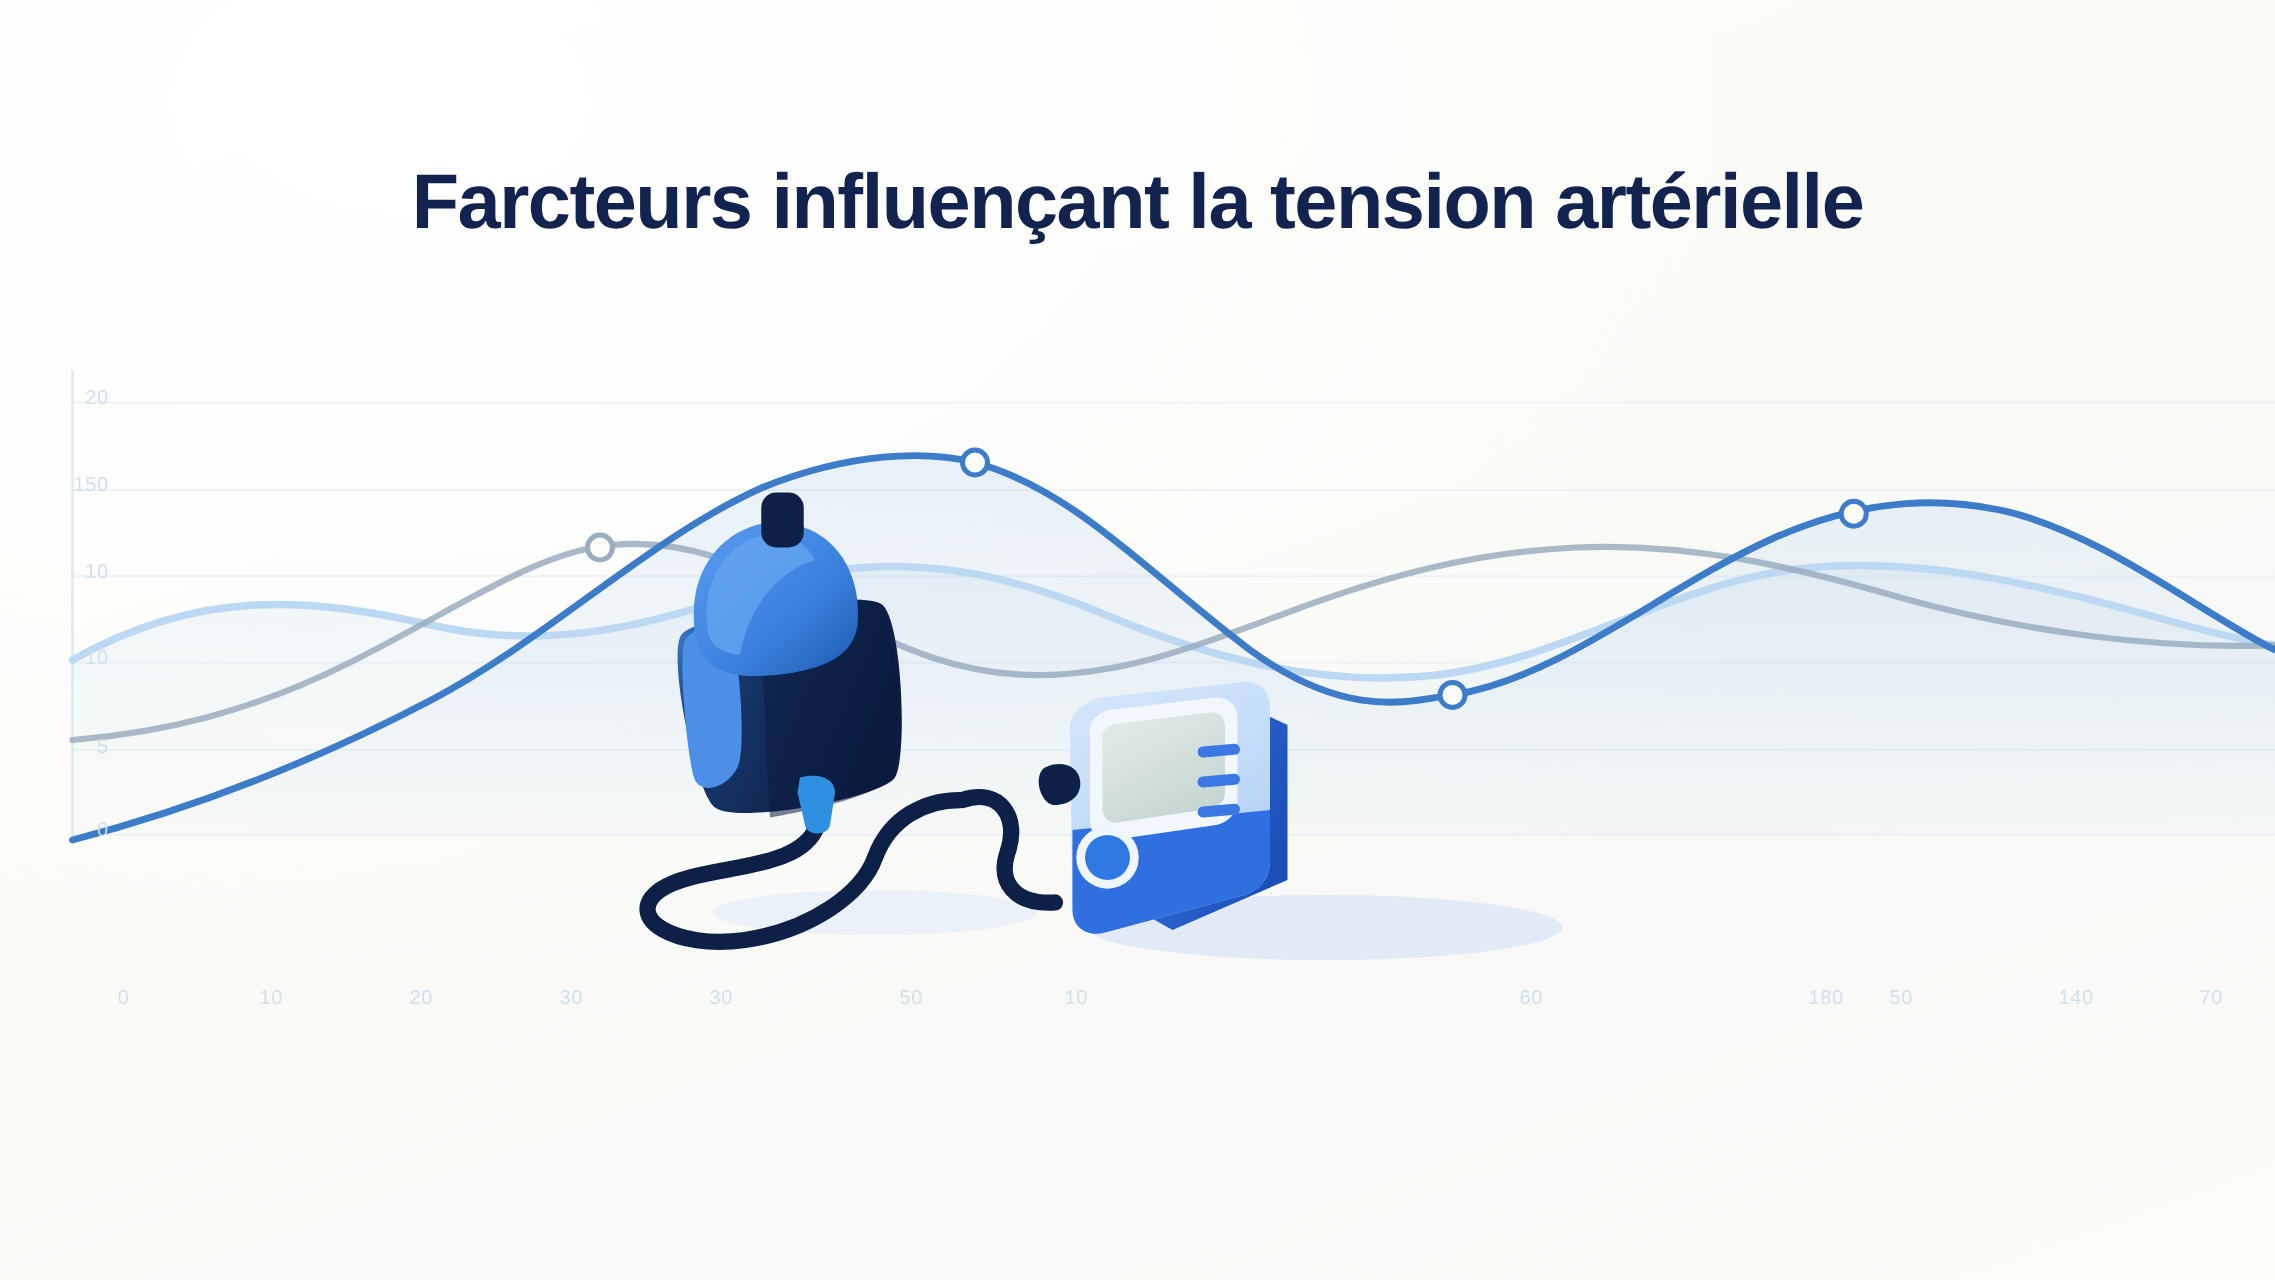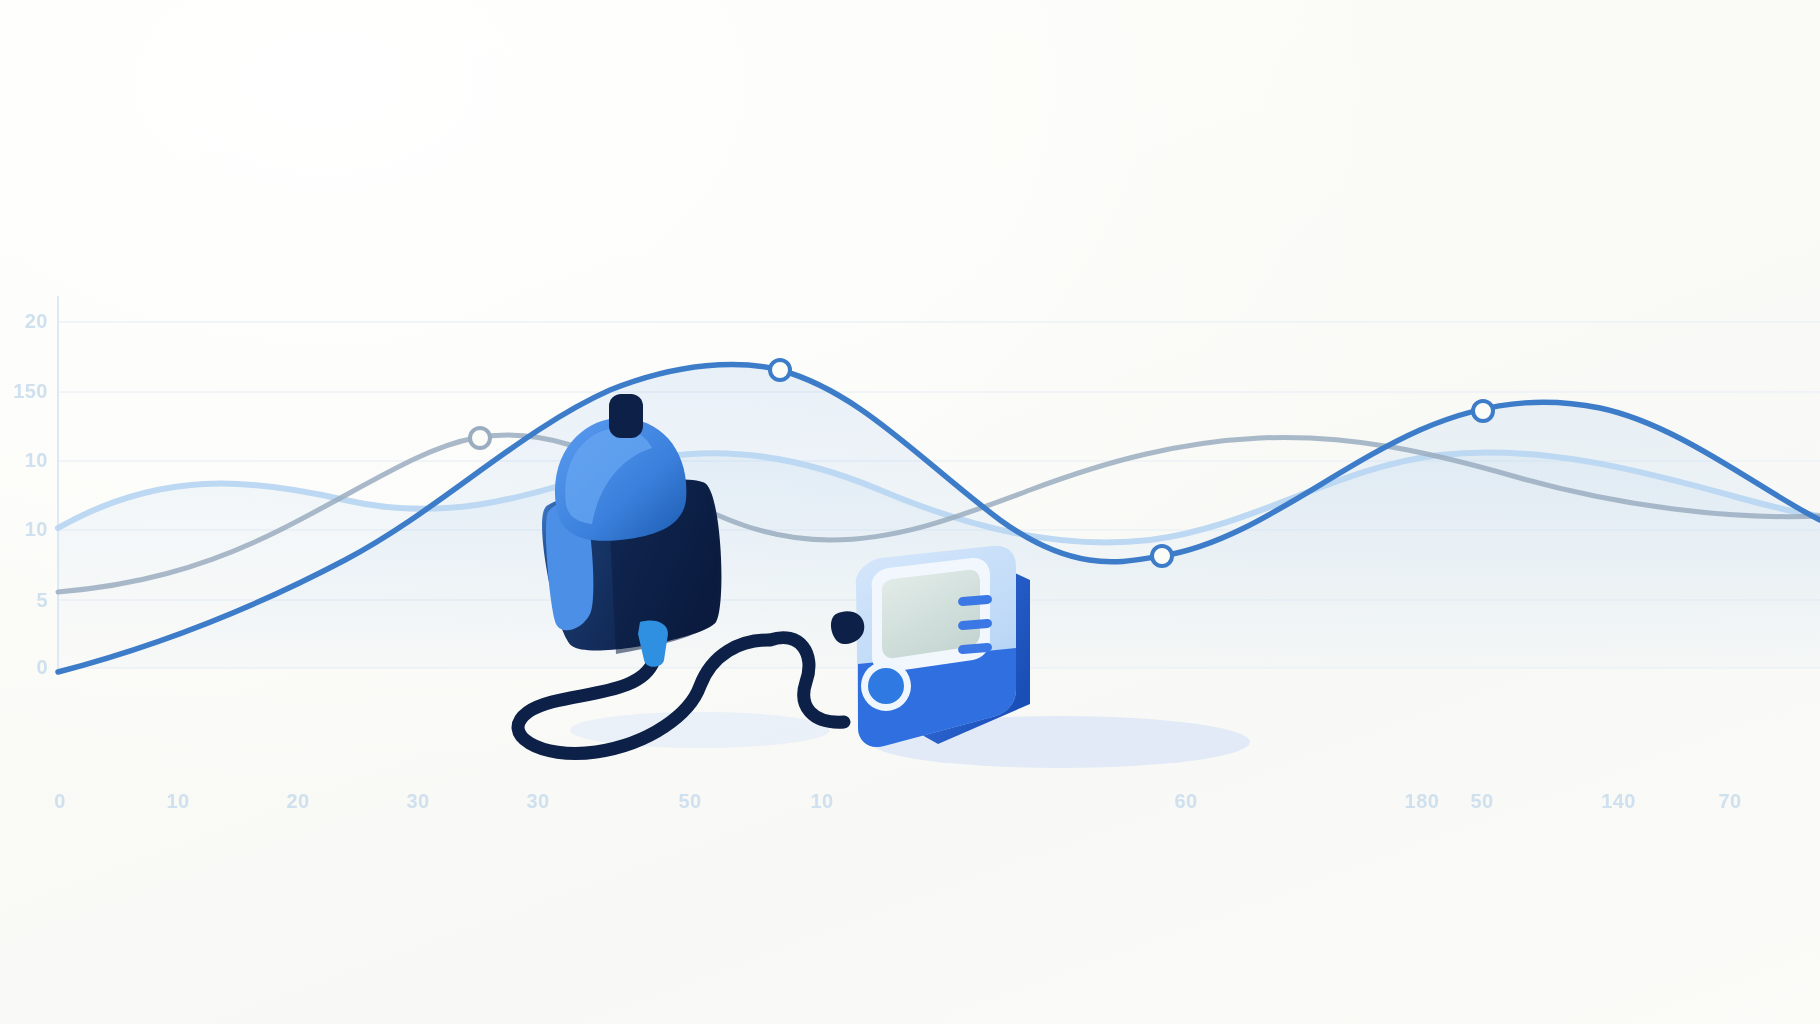--- a/index.html
+++ b/index.html
@@ -26,24 +26,25 @@
     white-space:nowrap;
   }
   
   .chart{
     position:absolute;left:0;top:0;width:1820px;height:1024px;
   }
   .chart svg{display:block;}
   .axis-label{
     position:absolute;
     color:#cfe0ee;
-    font-size:20px;
-    font-weight:700;
+    font-size:16px;
+    font-weight:400;
     letter-spacing:.5px;
     user-select:none;
+    margin-left:39px;
   }
   .ylab{ text-align:right; width:46px; }
   .xlab{ text-align:center; width:60px; }
   
   .illus{position:absolute;left:0;top:0;width:1820px;height:1024px;pointer-events:none;}
 </style>
 </head>
 <body>
 
 <div id="stage">
@@ -190,14 +191,15 @@
         </g>
 
         <circle cx="886" cy="686" r="25" fill="#f0f6fd"></circle>
         <circle cx="886" cy="686" r="18" fill="#2f7ae2"></circle>
 
         <path fill="#0d2047" d="M836,614 C848,608 862,612 864,624 C866,636 856,644 844,644 C832,644 826,620 836,614 Z"></path>
       </g>
     </svg>
   </div>
 
+  <div class="title">Farcteurs influençant la tension artérielle</div>
 
 </div>
 
 </body></html>

